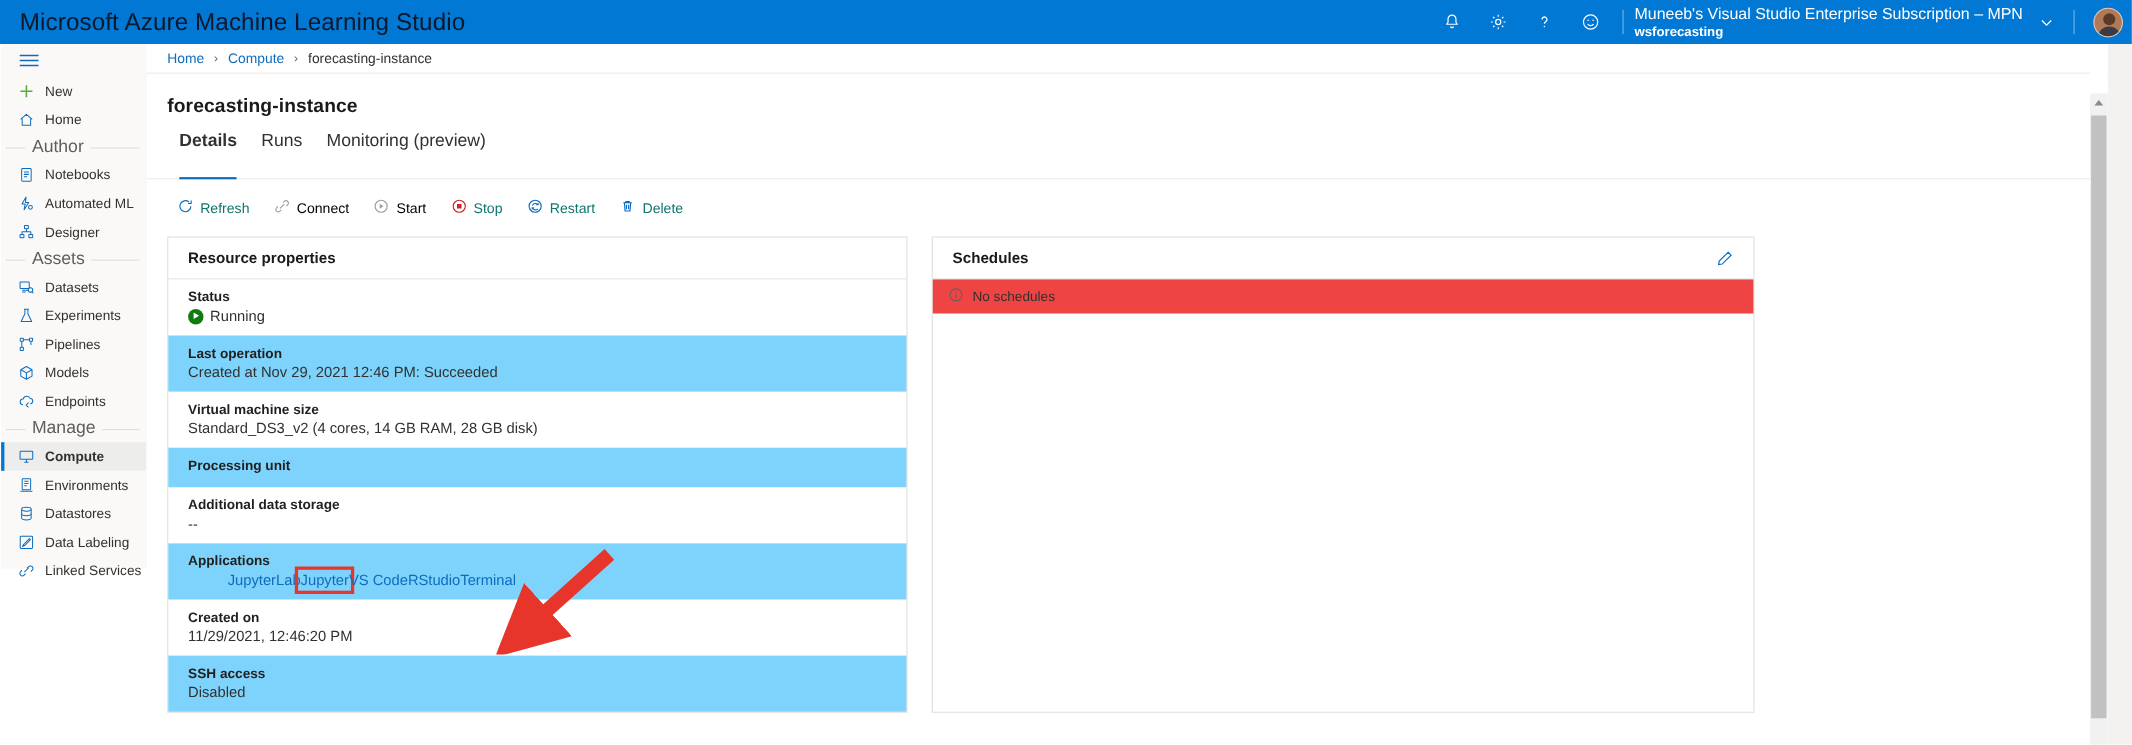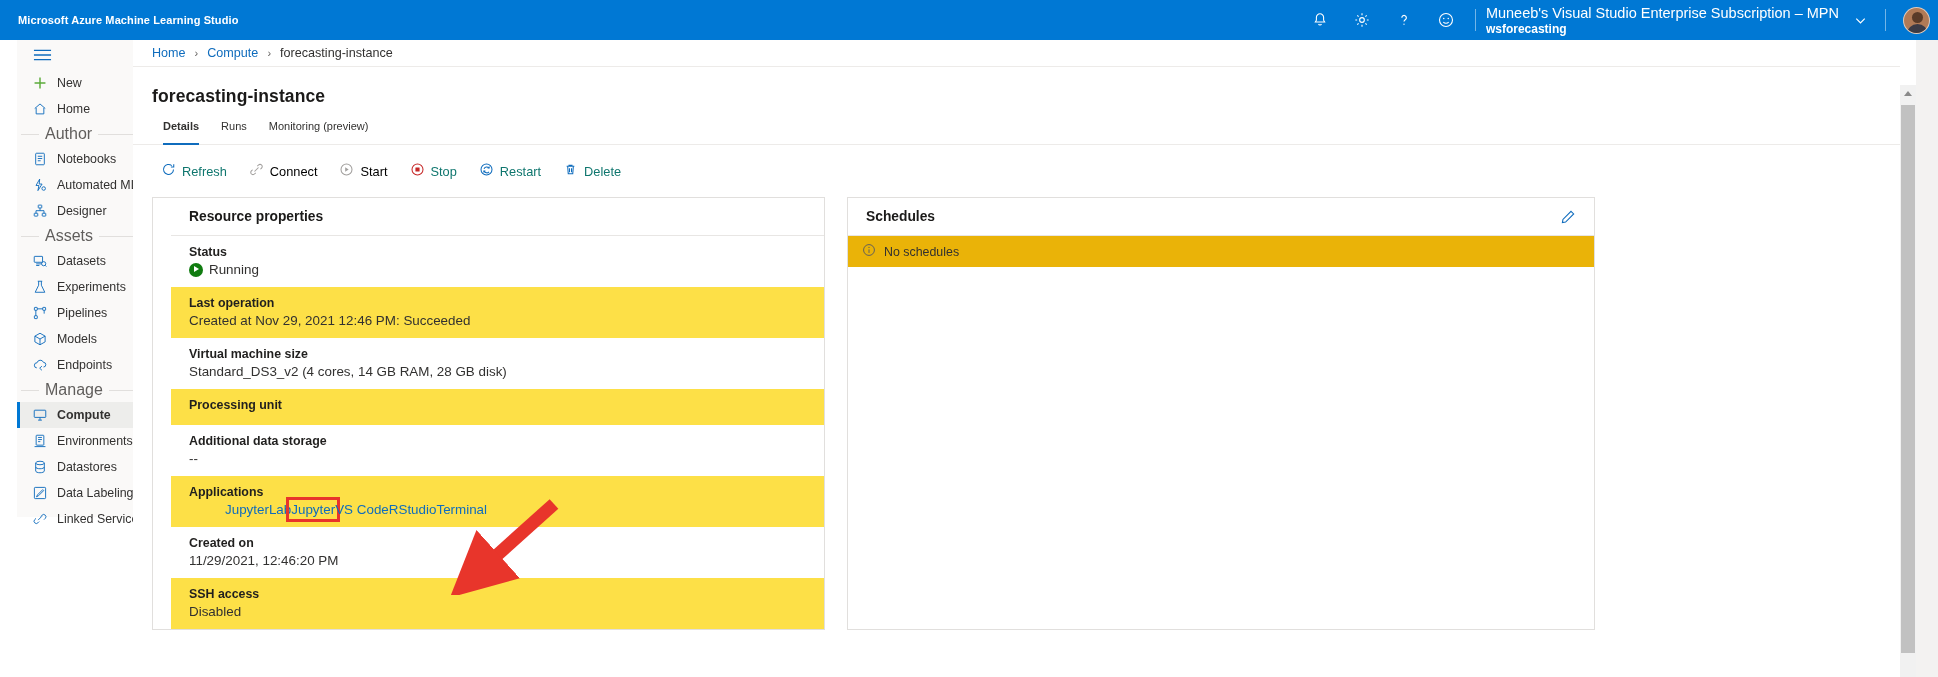--- a/index.html
+++ b/index.html
@@ -12,23 +12,23 @@
   }
 
   
   .topbar {
     position: absolute; top: 0; left: 0;
     width: 1938px; height: 40px;
     background: #0078d4;
     display: flex; align-items: center;
   }
   .topbar-title {
-    color: #ffffff;
-    font-size: 11px;
-    font-weight: 700;
+    color: #0f172a;
+    font-size: 22px;
+    font-weight: 400;
     margin-left: 18px;
     letter-spacing: .1px;
     white-space: nowrap;
   }
   .topbar-right {
     margin-left: auto;
     display: flex; align-items: center; height: 40px;
   }
   .topbar-icon {
     width: 42px; height: 40px;
@@ -74,21 +74,21 @@
     background: #5a3b28; left: 8px; top: 4px;
   }
   .avatar::after {
     content: ""; position: absolute;
     width: 21px; height: 13px; border-radius: 11px 11px 0 0;
     background: #3b3b46; left: 3px; top: 16px;
   }
 
   
   .sidebar {
-    position: absolute; top: 40px; left: 17px;
+    position: absolute; top: 40px; left: 1px;
     width: 133px; height: 477px;
     background: #faf9f8;
     border-right: 1px solid #e3e1df;
     font-size: 12.4px;
   }
   .hamburger {
     height: 30px; display: flex; align-items: center;
     padding-left: 16px; cursor: pointer;
   }
   .nav-item {
@@ -136,22 +136,22 @@
   .page-title {
     font-size: 17.5px; font-weight: 600; color: #1b1a19;
     padding: 19px 0 0 19px; letter-spacing: .1px;
   }
 
   .tabs {
     display: flex; padding-left: 19px; margin-top: 13px;
     border-bottom: 1px solid #edebe9;
   }
   .tab {
-    position: relative; padding: 0 11px 12px 11px;
-    font-size: 11px; color: #323130; cursor: pointer;
+    position: relative; padding: 0 11px 24px 11px;
+    font-size: 16px; color: #323130; cursor: pointer;
     white-space: nowrap;
   }
   .tab.active { font-weight: 600; }
   .tab.active::after {
     content: ""; position: absolute; left: 11px; right: 11px;
     bottom: -1px; height: 2.5px; background: #0f6cbd;
   }
 
   .cmdbar {
     display: flex; align-items: center; gap: 4px;
@@ -164,36 +164,36 @@
     white-space: nowrap;
   }
   .cmd.disabled { color: #000000; cursor: default; }
 
   .panels { display: flex; padding: 10px 0 0 19px; gap: 22px; }
 
   .panel {
     border: 1px solid #e1dfdd;
     background: #fff;
   }
-  .panel-left  { width: 673px; padding-left: 18px; }
+  .panel-left  { width: 673px; }
   .panel-right { width: 748px; }
   .panel-head {
     display: flex; align-items: center;
     height: 38px; padding: 0 12px 0 18px;
     border-bottom: 1px solid #e8e6e4;
     font-size: 13.8px; font-weight: 600; color: #1b1a19;
   }
   .edit-btn {
     margin-left: auto; width: 28px; height: 28px;
     display: flex; align-items: center; justify-content: center;
     cursor: pointer; border-radius: 2px;
   }
 
   .prop-row { padding: 9px 18px 10px 18px; }
-  .prop-row.alt { background: #fde047; }
+  .prop-row.alt { background: #7dd3fc; }
   .prop-label {
     font-size: 12.4px; font-weight: 700; color: #201f1e;
     margin-bottom: 3px;
   }
   .prop-value { font-size: 13.4px; color: #323130; }
   .prop-value.link { color: #0f6cbd; cursor: pointer; }
 
   .status-val { display: flex; align-items: center; gap: 6px; }
   .run-dot {
     width: 14px; height: 14px; border-radius: 50%;
@@ -211,21 +211,21 @@
     font-size: 13.4px; color: #0f6cbd; cursor: pointer;
     position: relative;
   }
   .app-link.highlighted {
     outline: 3px solid #e8352b;
     outline-offset: 2px;
   }
 
   .sched-empty {
     display: flex; align-items: center; gap: 8px;
-    background: #eab308; height: 31px; padding: 0 14px;
+    background: #ef4444; height: 31px; padding: 0 14px;
     font-size: 12.4px; color: #323130;
   }
 
   
   .annot-arrow {
     position: absolute; left: 318px; top: 455px;
     width: 120px; height: 100px; pointer-events: none; z-index: 40;
   }
 
   

